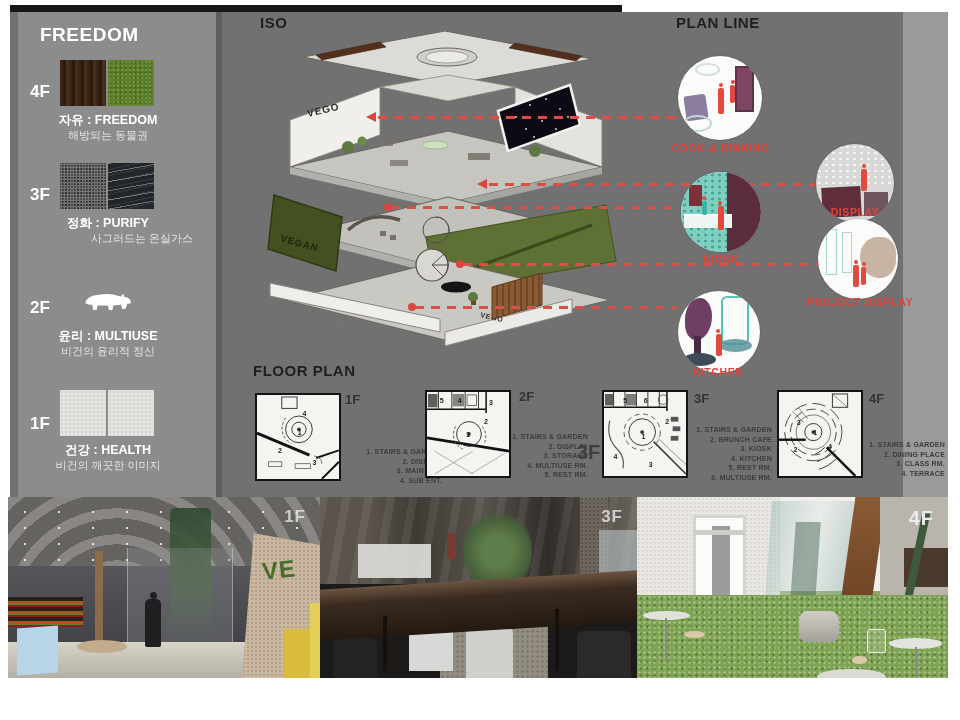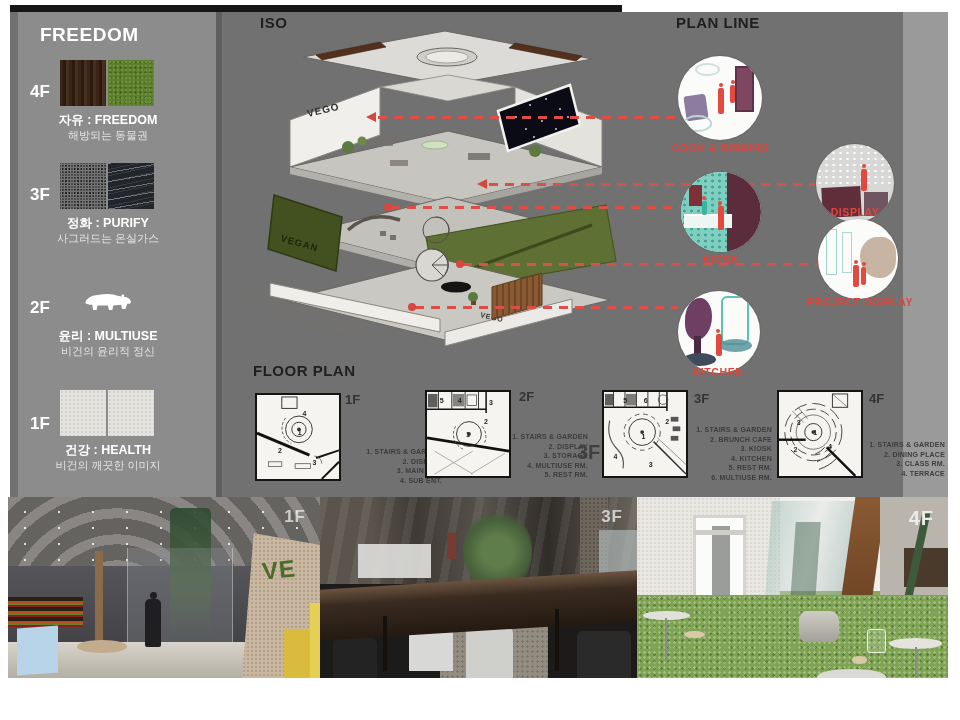--- a/index.html
+++ b/index.html
@@ -77,21 +77,21 @@
     <div class="abs floor-tag" style="left:12px; top:70px;">4F</div>
     <div class="abs floor-title" style="left:15px; top:100px;">자유 : FREEDOM</div>
     <div class="abs floor-sub" style="left:5px; top:116px;">해방되는 동물권</div>
 
     <div class="abs swatch-row" style="left:42px; top:151px;">
       <div class="swatch gravel-texture"></div>
       <div class="swatch rain-texture" style="position:relative;"></div>
     </div>
     <div class="abs floor-tag" style="left:12px; top:173px;">3F</div>
     <div class="abs floor-title" style="left:15px; top:203px;">정화 : PURIFY</div>
-    <div class="abs floor-sub" style="left:5px; top:219px;">사그러드는 온실가스</div>
+    <div class="abs floor-sub" style="left:5px; top:219px;text-align:right;">사그러드는 온실가스</div>
 
     <div class="abs" style="left:62px; top:275px; width:56px; height:30px;">
       <svg viewBox="0 0 64 32" width="56" height="30">
         <path d="M6 17 Q8 9 20 8 Q34 5 44 9 L50 10 Q57 11 58 15 Q59 18 54 18 L52 24 L48 24 L47 19 L38 20 L37 25 L33 25 L32 20 L20 20 L19 25 L15 25 L14 19 Q8 19 6 17 Z" fill="#ffffff"></path>
         <circle cx="49" cy="9" r="1.6" fill="#ffffff"></circle>
       </svg>
     </div>
     <div class="abs floor-tag" style="left:12px; top:286px;">2F</div>
     <div class="abs floor-title" style="left:15px; top:316px;">윤리 : MULTIUSE</div>
     <div class="abs floor-sub" style="left:5px; top:332px;">비건의 윤리적 정신</div>

